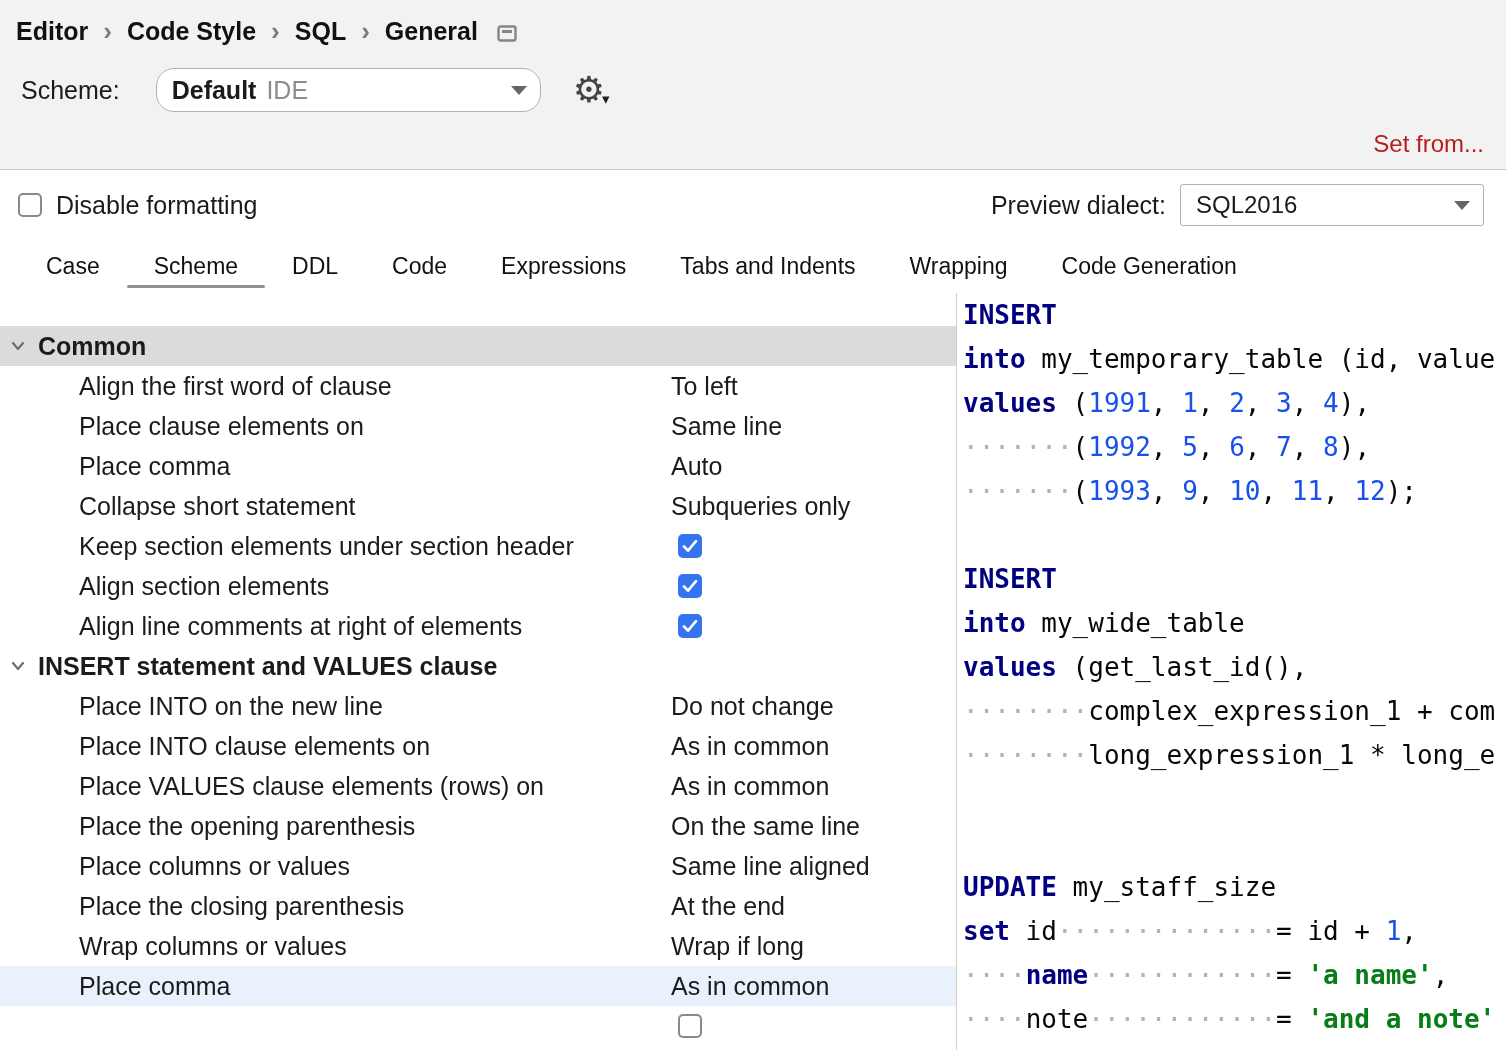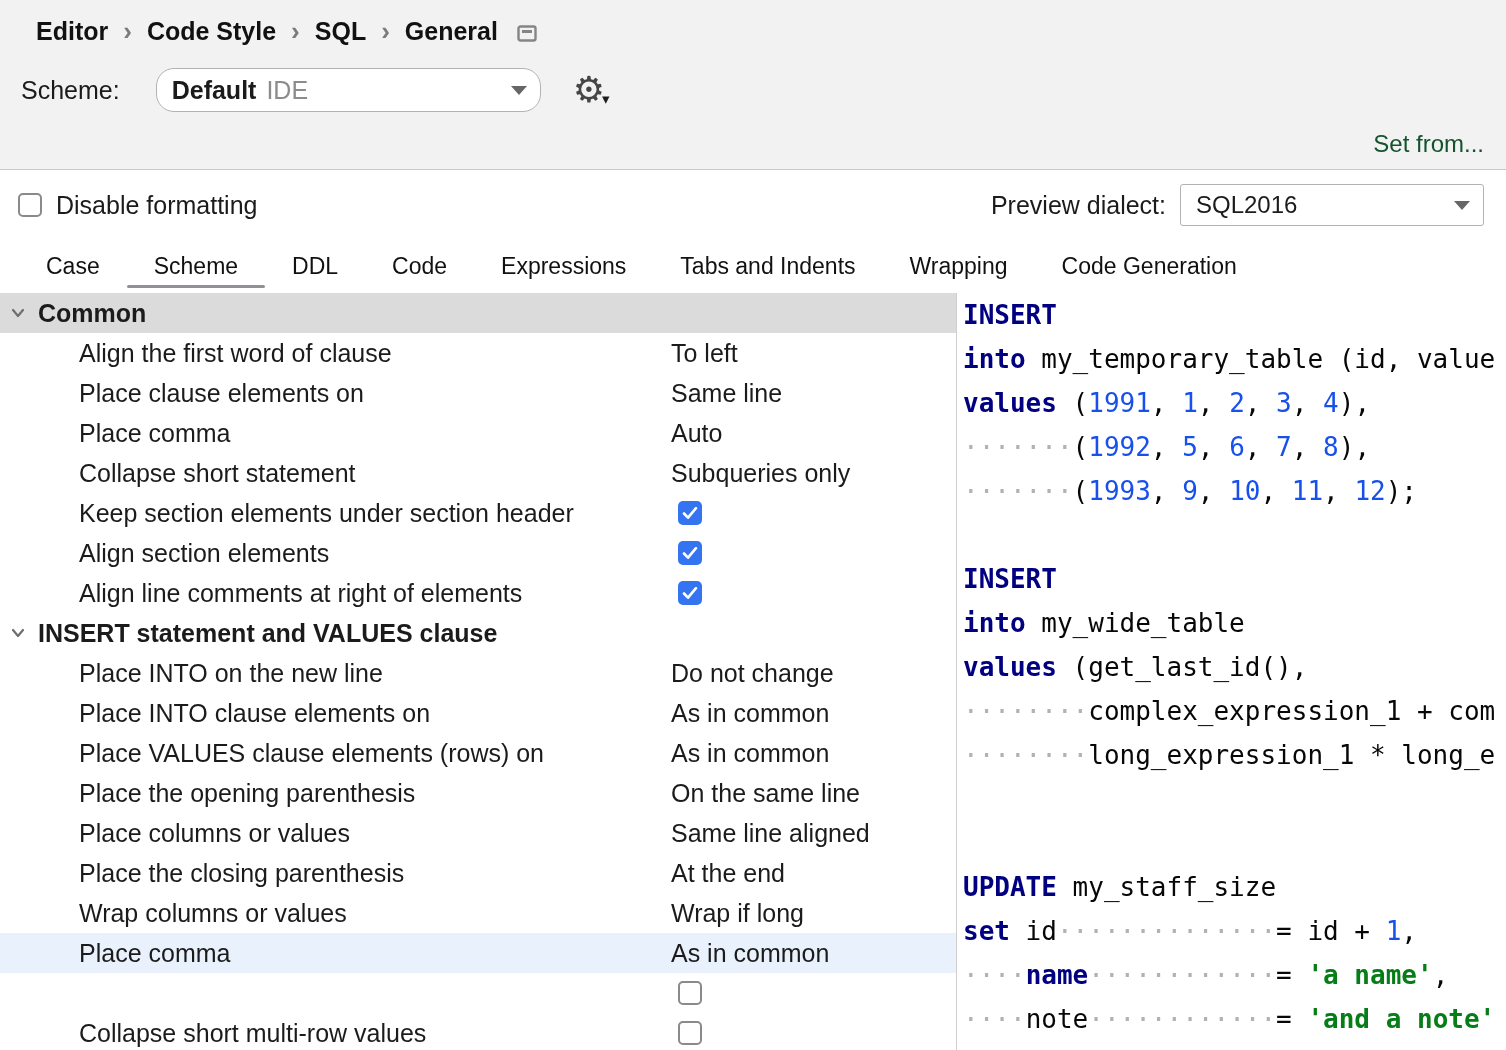--- a/index.html
+++ b/index.html
@@ -1,56 +1,56 @@
 <!DOCTYPE html>
 <html><head>
 <meta charset="utf-8">
 <style>
   * { margin:0; padding:0; box-sizing:border-box; }
   html,body { width:1506px; height:1050px; overflow:hidden; background:#fff;
     font-family:"Liberation Sans", sans-serif; color:#1b1b1b; }
 
   
   .header { background:#f2f2f2; height:170px; border-bottom:1px solid #c9c9c9; position:relative; }
-  .breadcrumb { padding:16px 0 0 36px; font-size:25px; font-weight:bold; display:flex; align-items:center; gap:15px; }
+  .breadcrumb { padding:16px 0 0 16px; font-size:25px; font-weight:bold; display:flex; align-items:center; gap:15px; }
   .bc-item { color:#111; }
   .bc-sep { color:#7c7c7c; font-size:26px; }
   .bc-icon { margin-left:4px; margin-top:3px; }
 
   .scheme-row { display:flex; align-items:center; margin:21px 0 0 21px; }
   .scheme-label { font-size:25px; }
   .dropdown { background:#fff; border:1px solid #b2b2b2; border-radius:3px; display:flex; align-items:center;
     justify-content:space-between; padding:0 13px 0 15px; }
   .scheme-dropdown { width:385px; height:44px; font-size:25px; margin-left:36px;border-radius:18px; }
   .dd-main b { font-weight:bold; }
   .dd-suffix { color:#8c8c8c; margin-left:10px; font-weight:normal; }
   .dd-chevron { width:0; height:0; border-left:8px solid transparent; border-right:8px solid transparent;
     border-top:9px solid #666; flex:none; }
   .gear-btn { display:flex; align-items:flex-end; margin-left:32px; cursor:default; }
   .gear-icon { font-size:36px; line-height:36px; color:#454545; }
   .gear-caret { font-size:15px; color:#1b1b1b; margin-left:-3px; }
-  .set-from { position:absolute; right:22px; bottom:11px; font-size:24px; color:#14532d; text-decoration:none; }
+  .set-from { position:absolute; right:22px; bottom:11px; font-size:24px; color:#b91c1c; text-decoration:none; }
 
   
   .toolbar-row { height:70px; display:flex; align-items:center; justify-content:space-between; padding:0 22px 0 18px; background:#fff; }
   .cb-row { display:flex; align-items:center; gap:14px; font-size:25px;justify-content:flex-end; }
   .checkbox { width:24px; height:24px; border:2px solid #8a8a8a; border-radius:5px; background:#fff;
     display:flex; align-items:center; justify-content:center; flex:none; }
   .checkbox.checked { background:#3574F0; border:none; }
   .dialect { display:flex; align-items:center; gap:14px; font-size:25px; }
   .dialect-dropdown { width:304px; height:42px; font-size:24px; }
 
   
   .tabs { height:53px; display:flex; align-items:stretch; padding-left:19px; background:#fff; }
   .tab { position:relative; display:flex; align-items:center; padding:0 27px; font-size:23px; color:#111; cursor:default; }
   .tab.selected::after { content:""; position:absolute; left:0; right:0; bottom:5px; height:3px; background:#8e9297; border-radius:2px; }
 
   
   .content { display:flex; height:757px; }
-  .left-panel { width:956px; overflow:hidden; }
+  .left-panel { width:956px; overflow:hidden;margin-top:33px; }
   .section-header { height:40px; display:flex; align-items:center; font-size:25px; font-weight:bold; }
   .section-header.gray { background:#dbdbdb; }
   .chevron-icon { margin:0 10px 0 8px; flex:none; }
   .setting-row { height:40px; position:relative; font-size:25px; }
   .setting-row.selected { background:#e9f2fc; }
   .row-label { position:absolute; left:79px; top:0; line-height:40px; white-space:nowrap; }
   .row-value { position:absolute; left:671px; top:0; line-height:40px; white-space:nowrap; color:#1b1b1b; }
   .row-checkbox { position:absolute; left:678px; top:8px; }
 
   .right-panel { flex:1; border-left:1px solid #cfcfcf; overflow:hidden; background:#fff; padding-left:6px;

